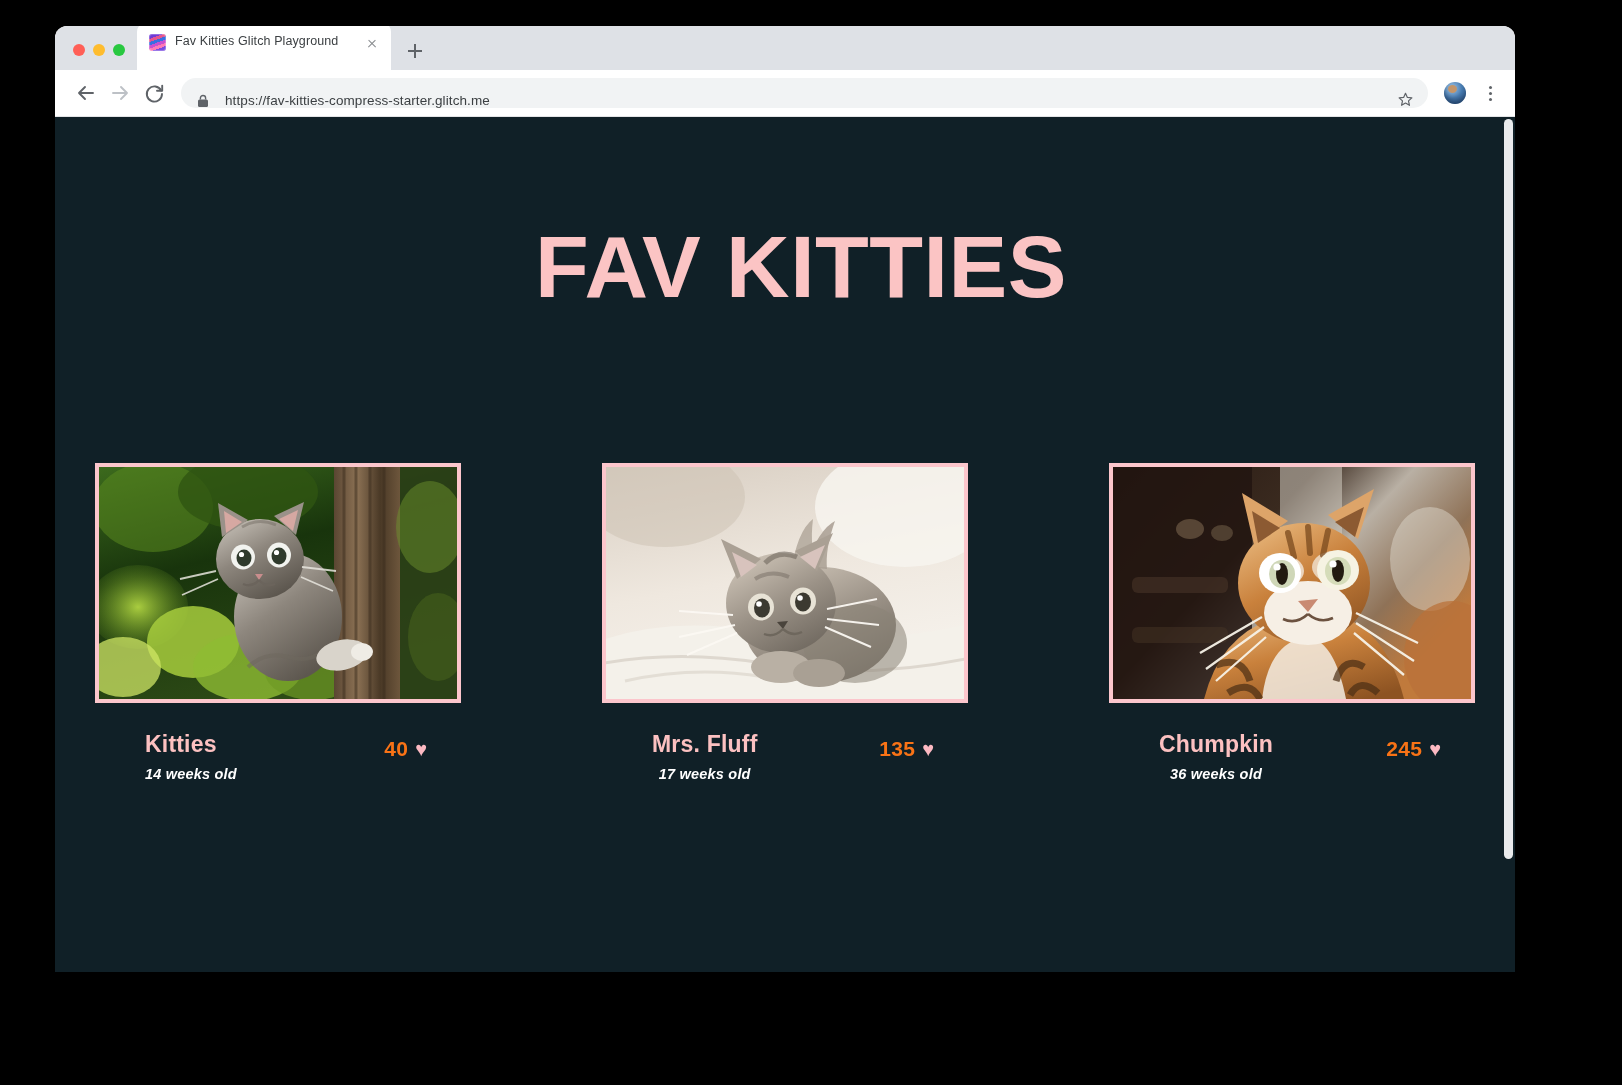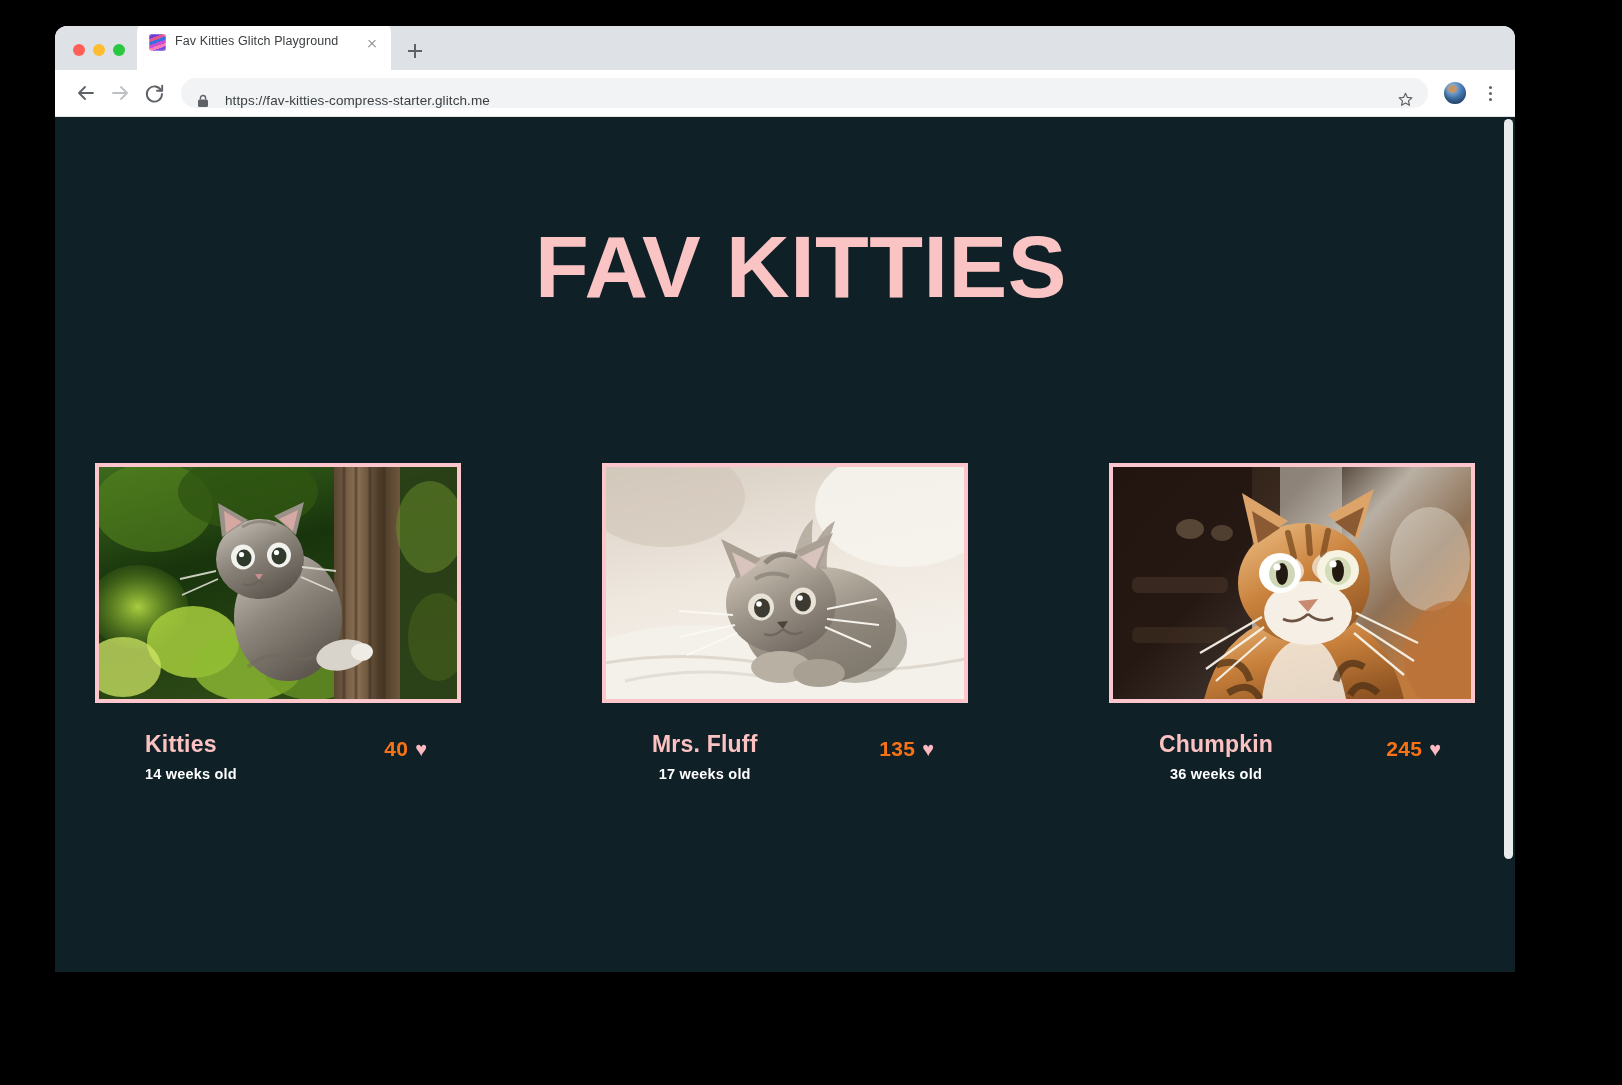--- a/index.html
+++ b/index.html
@@ -266,20 +266,21 @@
     letter-spacing: 0.2px;
   }
   .cat-age {
     color: #ffffff;
     font-size: 14.5px;
     font-weight: 700;
     display: block;
     margin-top: 9px;
     text-align: center;
     letter-spacing: 0.2px;
+    font-style: italic;
   }
   .fav-block {
     display: flex;
     align-items: center;
     gap: 7px;
     margin-top: 6px;
   }
   .fav-count {
     color: #f97316;
     font-size: 21px;

